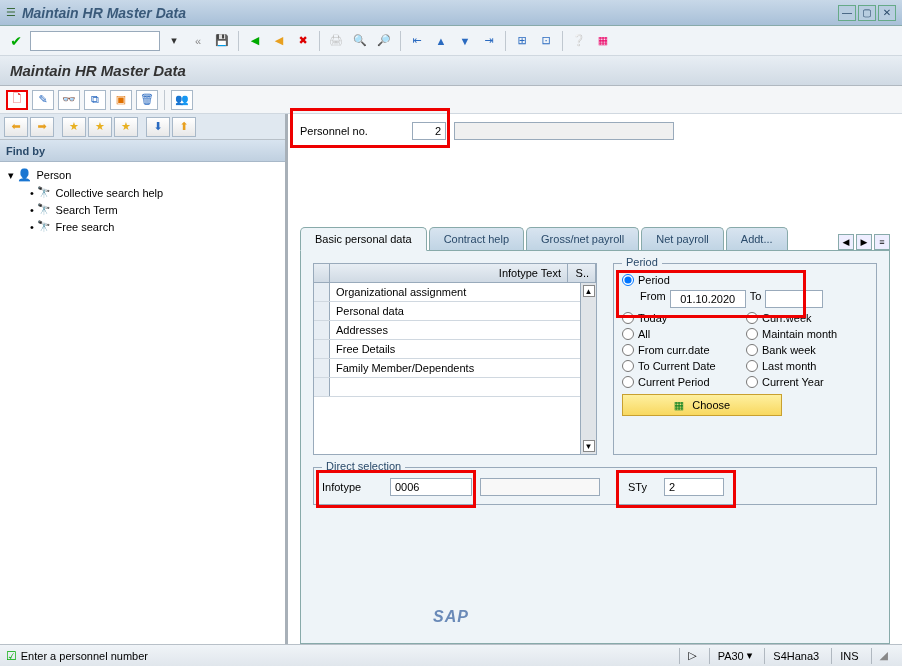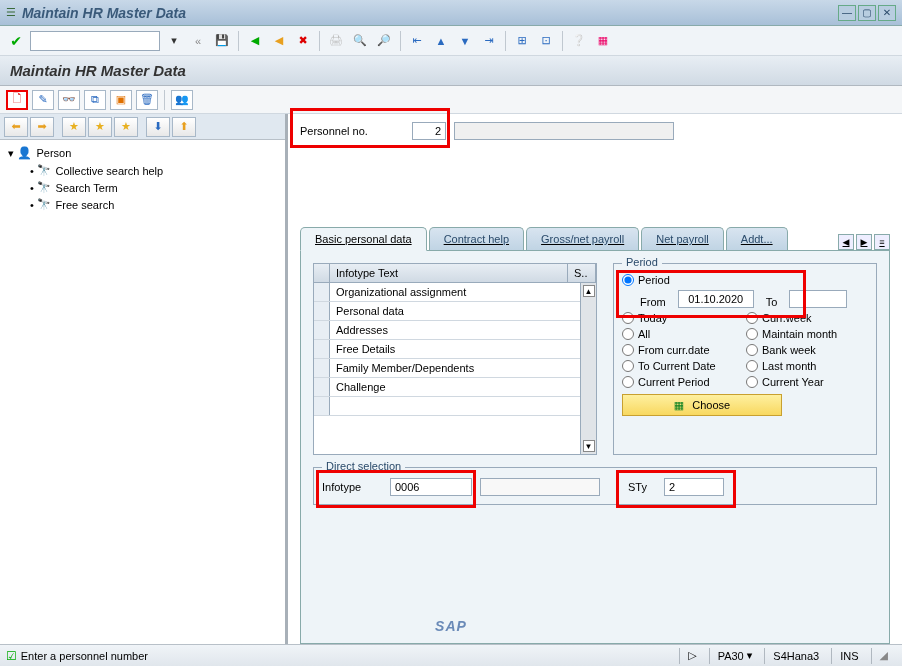--- a/index.html
+++ b/index.html
@@ -46,72 +46,72 @@
 
   
   .right-pane { flex: 1; padding: 8px 12px 0 12px; display: flex; flex-direction: column; position: relative; }
 
   .personnel-row { display: flex; align-items: center; gap: 8px; margin-bottom: 6px; position: relative; }
   .personnel-label { width: 104px; }
   .personnel-input { width: 34px; height: 18px; border: 1px solid #9ab; background: #fff; text-align: right; padding: 0 4px; }
   .disp-field { width: 220px; height: 18px; border: 1px solid #9ab; background: #f0f0f0; }
 
   
-  .tab-strip { display: flex; align-items: flex-end; margin-top: 80px; gap: 0; position: relative; text-decoration: underline; }
+  .tab-strip { display: flex; align-items: flex-end; margin-top: 80px; gap: 0; position: relative; }
   .tab { padding: 5px 14px; background: linear-gradient(to bottom, #d8e4f0, #c0d4e4); border: 1px solid #8aa; border-bottom: none; border-radius: 5px 5px 0 0; cursor: pointer; margin-right: 2px; color: #2a4a6a; }
   .tab.active { background: #eef4f8; border-bottom: 1px solid #eef4f8; position: relative; top: 1px; z-index: 2; color: #000; }
   .tab-nav { display: flex; gap: 2px; margin-left: auto; }
   .tab-nav-btn { width: 16px; height: 16px; border: 1px solid #8aa; background: #eef; display: flex; align-items: center; justify-content: center; font-size: 9px; cursor: pointer; }
 
   
   .tab-body { border: 1px solid #8aa; background: #eef4f8; padding: 12px; flex: 1; display: flex; flex-direction: column; gap: 12px; }
   .upper-row { display: flex; gap: 16px; }
 
   
   .infotype-table { flex: 1; border: 1px solid #9ab; background: #fff; display: flex; flex-direction: column; height: 192px; min-width:0;}
-  .it-header { display: flex; background: linear-gradient(#e8eef4,#d0dae4); border-bottom: 1px solid #9ab; }
+  .it-header { display: flex; background: linear-gradient(#e8eef4,#d0dae4); border-bottom: 1px solid #9ab; text-align: right; }
   .it-header-cell { padding: 3px 6px; border-right: 1px solid #9ab; }
   .it-header-cell.first { width: 16px; border-right: 1px solid #9ab;}
   .it-header-cell.text { flex: 1; }
   .it-header-cell.s { width: 28px; }
   .it-body { flex: 1; overflow: hidden; position: relative; }
   .it-row { display: flex; border-bottom: 1px solid #d0d8e0; }
   .it-row-cell { padding: 3px 6px; border-right: 1px solid #d0d8e0; }
   .it-row-cell.first { width: 16px; background: #e8eef4; border-right: 1px solid #9ab;}
   .it-row-cell.text { flex: 1; }
   .it-scroll { position: absolute; right: 0; top: 0; bottom: 0; width: 16px; background: #e0e4e8; border-left: 1px solid #9ab; display: flex; flex-direction: column; align-items: center; justify-content: space-between; padding: 2px 0;}
   .scroll-btn { width: 12px; height: 12px; background: #fff; border: 1px solid #888; font-size: 8px; display: flex; align-items: center; justify-content: center;}
 
   
   .period-group { width: 264px; border: 1px solid #9ab; background: #eef4f8; padding: 4px 8px 8px 8px; position: relative; height: 192px;}
   .group-label { position: absolute; top: -8px; left: 8px; background: #eef4f8; padding: 0 4px; color: #2a4a6a; }
   .period-opts { display: grid; grid-template-columns: 1fr 1fr; gap: 4px 2px; margin-top: 6px;}
   .radio-row { display: flex; align-items: center; gap: 4px; white-space: nowrap;}
-  .period-from-row { grid-column: 1 / span 2; display: flex; align-items: flex-end; gap: 12px; padding-left: 18px;}
+  .period-from-row { grid-column: 1 / span 2; display: flex; align-items: flex-start; gap: 4px; padding-left: 18px;}
   .date-input { width: 76px; height: 18px; border: 1px solid #9ab; background: #fff; text-align: center; }
   .sty-input { width: 58px; height: 18px; border: 1px solid #9ab; background: #fff; }
   .choose-btn { grid-column: 1 / span 2; width: 160px; height: 22px; background: linear-gradient(#fef0a0,#f8d860); border: 1px solid #c8a030; display: flex; align-items: center; justify-content: center; gap: 8px; cursor: pointer; margin-top: 2px;}
 
   
   .direct-sel { border: 1px solid #9ab; background: #eef4f8; padding: 10px 8px 8px 8px; position: relative; }
   .ds-row { display: flex; align-items: center; gap: 8px; }
   .ds-label { width: 60px; }
   .infotype-input { width: 82px; height: 18px; border: 1px solid #9ab; background: #fff; padding: 0 4px;}
   .desc-field { width: 120px; height: 18px; border: 1px solid #9ab; background: #f8f8f8; }
   .sty-label { width: 28px; margin-left: 20px;}
   .sty-val { width: 60px; height: 18px; border: 1px solid #9ab; background: #fff; padding: 0 4px;}
 
   
   .status-bar { position: absolute; bottom: 0; left: 0; right: 0; height: 22px; background: linear-gradient(#f0f4f8,#e0e6ec); border-top: 1px solid #b8c0c8; display: flex; align-items: center; padding: 0 6px; gap: 6px; }
   .status-left { display: flex; align-items: center; gap: 4px; flex: 1;}
   .status-check { color: #0a0; font-size: 12px;}
   .status-right { display: flex; align-items: center; gap: 4px; }
   .status-seg { padding: 0 8px; border-left: 1px solid #b0b8c0; height: 16px; display: flex; align-items: center;}
 
-  .sap-logo { position: absolute; bottom: 32px; left: 50%; transform: translateX(-50%); font-weight: bold; font-style: italic; color: #6a8ab8; font-size: 14px; letter-spacing: 1px;}
+  .sap-logo { position: absolute; bottom: 40px; left: 50%; transform: translateX(-50%); font-weight: bold; font-style: italic; color: #6a8ab8; font-size: 16px; letter-spacing: 1px;}
 
   
   .red-box { position: absolute; border: 3px solid #e00; pointer-events: none; background: rgba(255,0,0,0);}
 
   input[type=text]{ font-size: 11px; }
   input[type=radio]{ margin:0; width:12px; height:12px;}
 </style>
 </head>
 <body>
 
@@ -198,20 +198,21 @@
       <div class="nav-btn star-btn">★</div>
       <div class="nav-btn star-btn">★</div>
       <span style="width:4px;"></span>
       <div class="nav-btn">
           <span style="color:#2a6ac0;">⬇</span>
         </div>
       <div class="nav-btn">
           <span style="color:#e8a020;">⬆</span>
         </div>
     </div>
+    <div class="findby-header">Find by</div>
     <div class="tree">
       <div class="tree-item">
         <span>▾</span>
         <span class="tree-icon-person">👤</span>
         <span>Person</span>
       </div>
       <div class="tree-item tree-child">
         <span>•</span>
           <span class="tree-icon-bino">🔭</span>
         <span>Collective search help</span>
@@ -272,24 +273,20 @@
                 <div class="it-row-cell first"></div>
                 <div class="it-row-cell text">Addresses</div>
               </div>
             <div class="it-row">
                 <div class="it-row-cell first"></div>
                 <div class="it-row-cell text">Free Details</div>
               </div>
             <div class="it-row">
                 <div class="it-row-cell first"></div>
                 <div class="it-row-cell text">Family Member/Dependents</div>
-              </div>
-            <div class="it-row">
-                <div class="it-row-cell first"></div>
-                <div class="it-row-cell text">Challenge</div>
               </div>
             <div class="it-row">
                 <div class="it-row-cell first"></div>
                 <div class="it-row-cell text">&nbsp;</div>
               </div>
             <div class="it-scroll">
               <div class="scroll-btn">▲</div>
               <div class="scroll-btn">▼</div>
             </div>
           </div>

